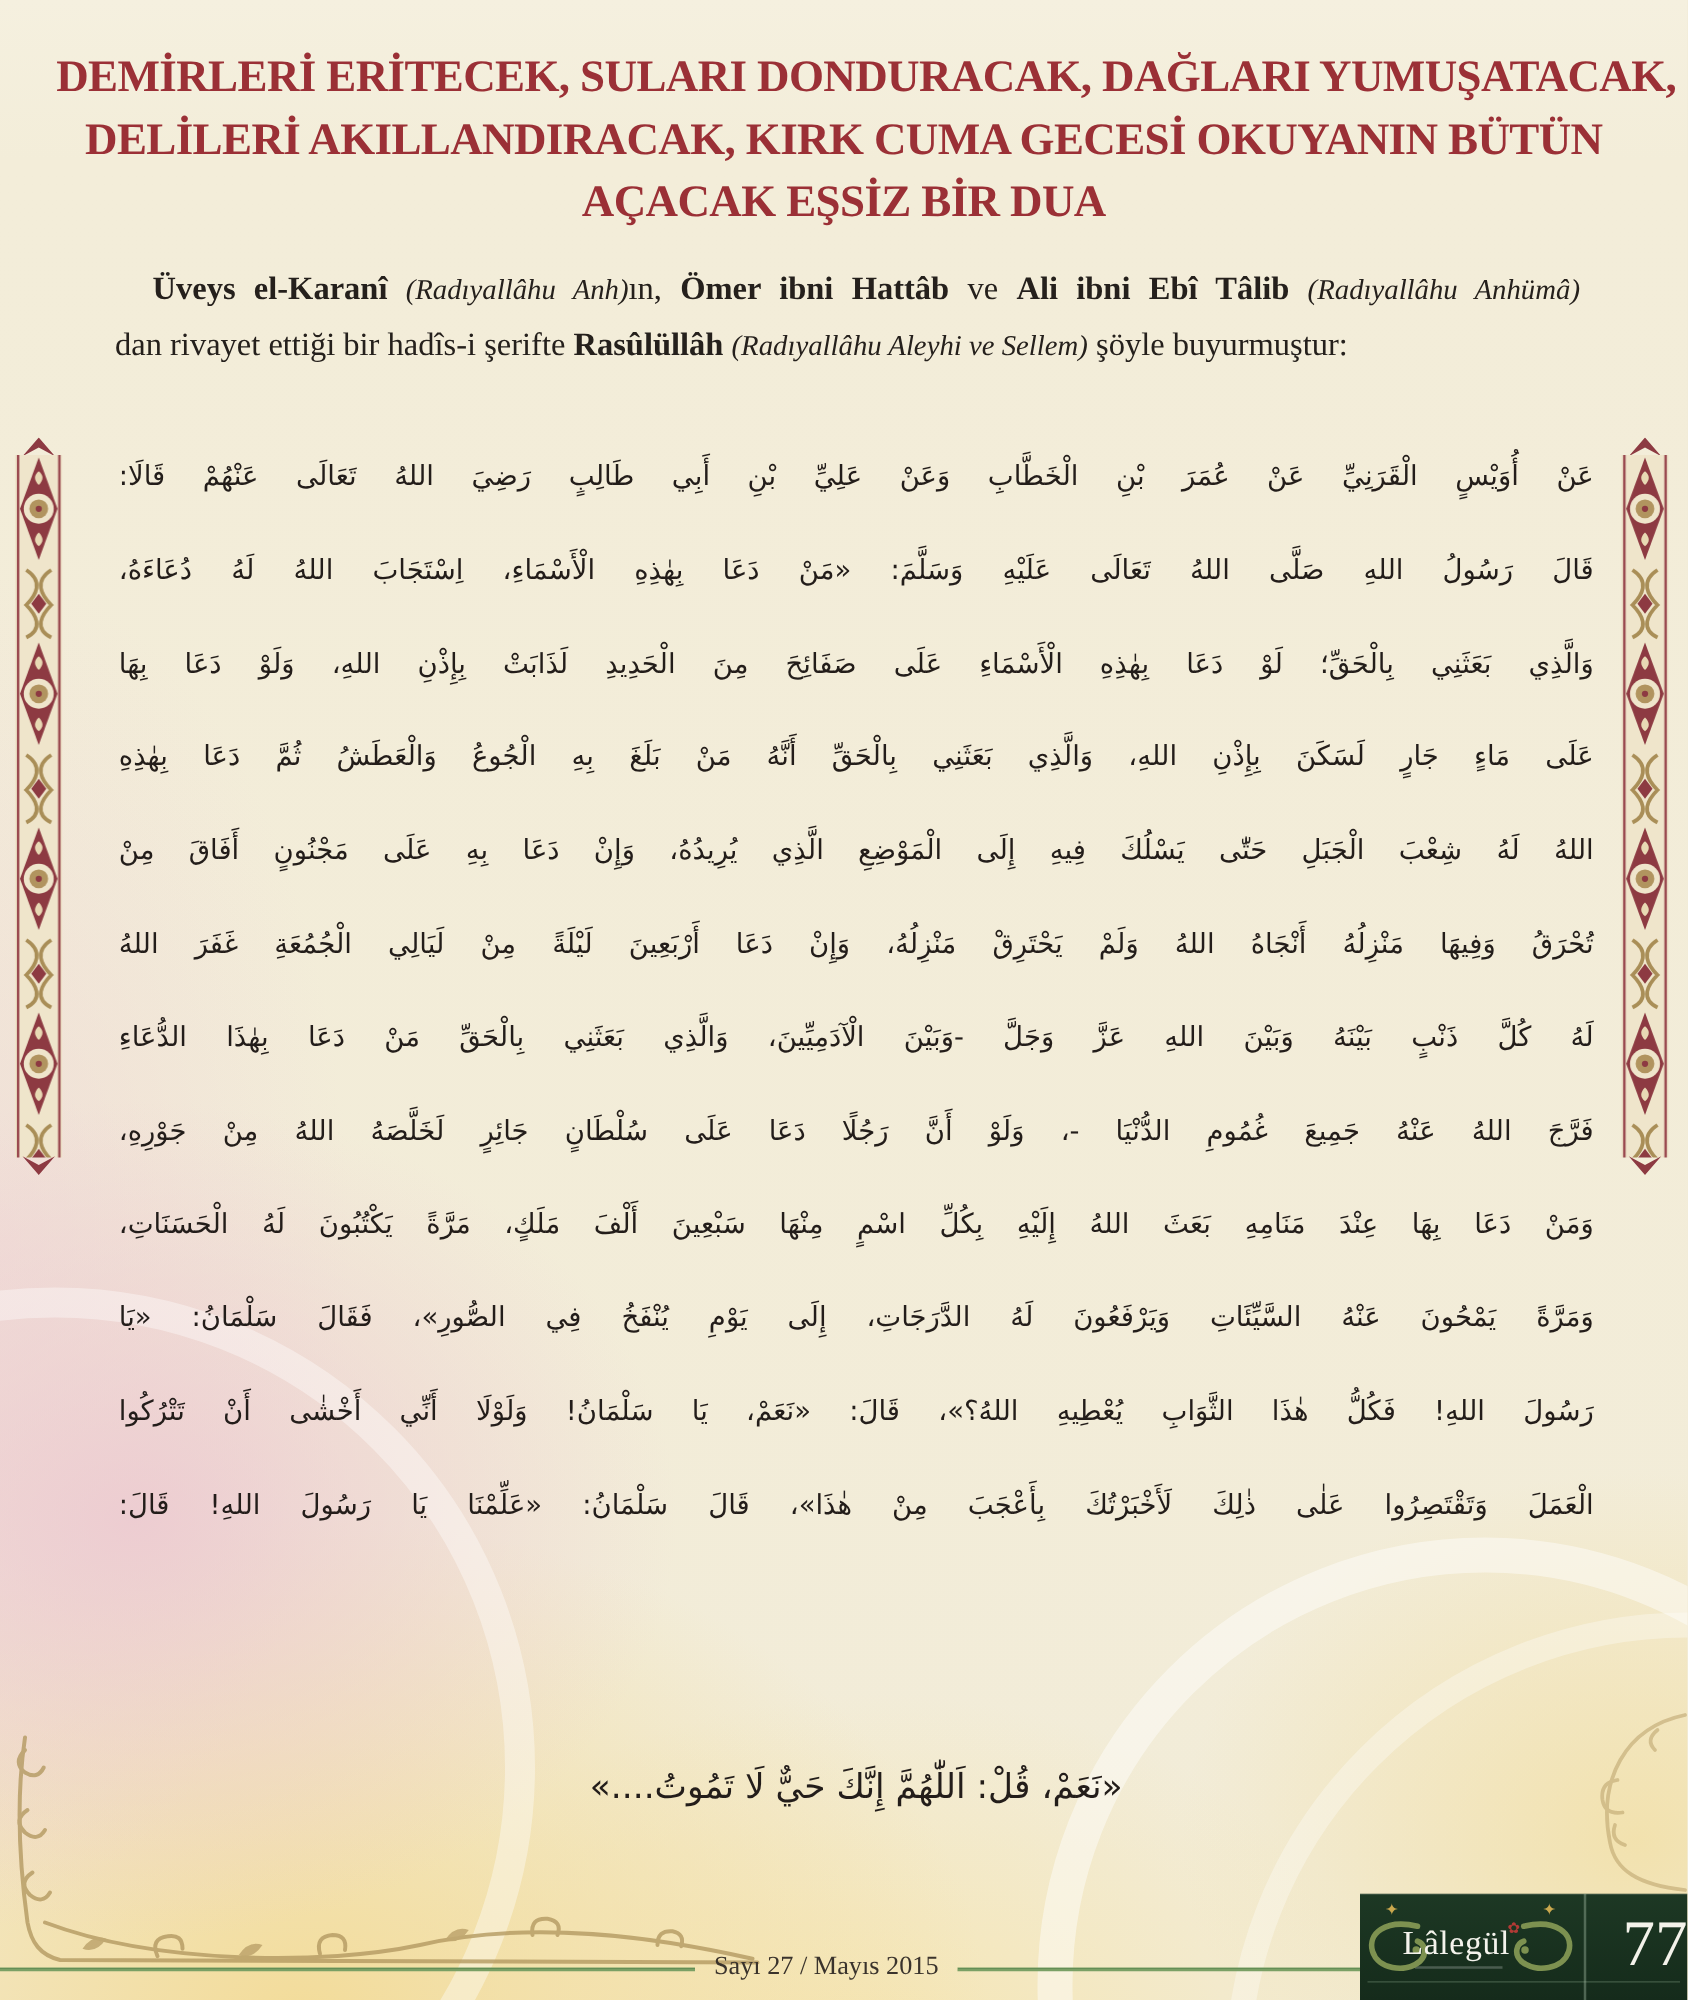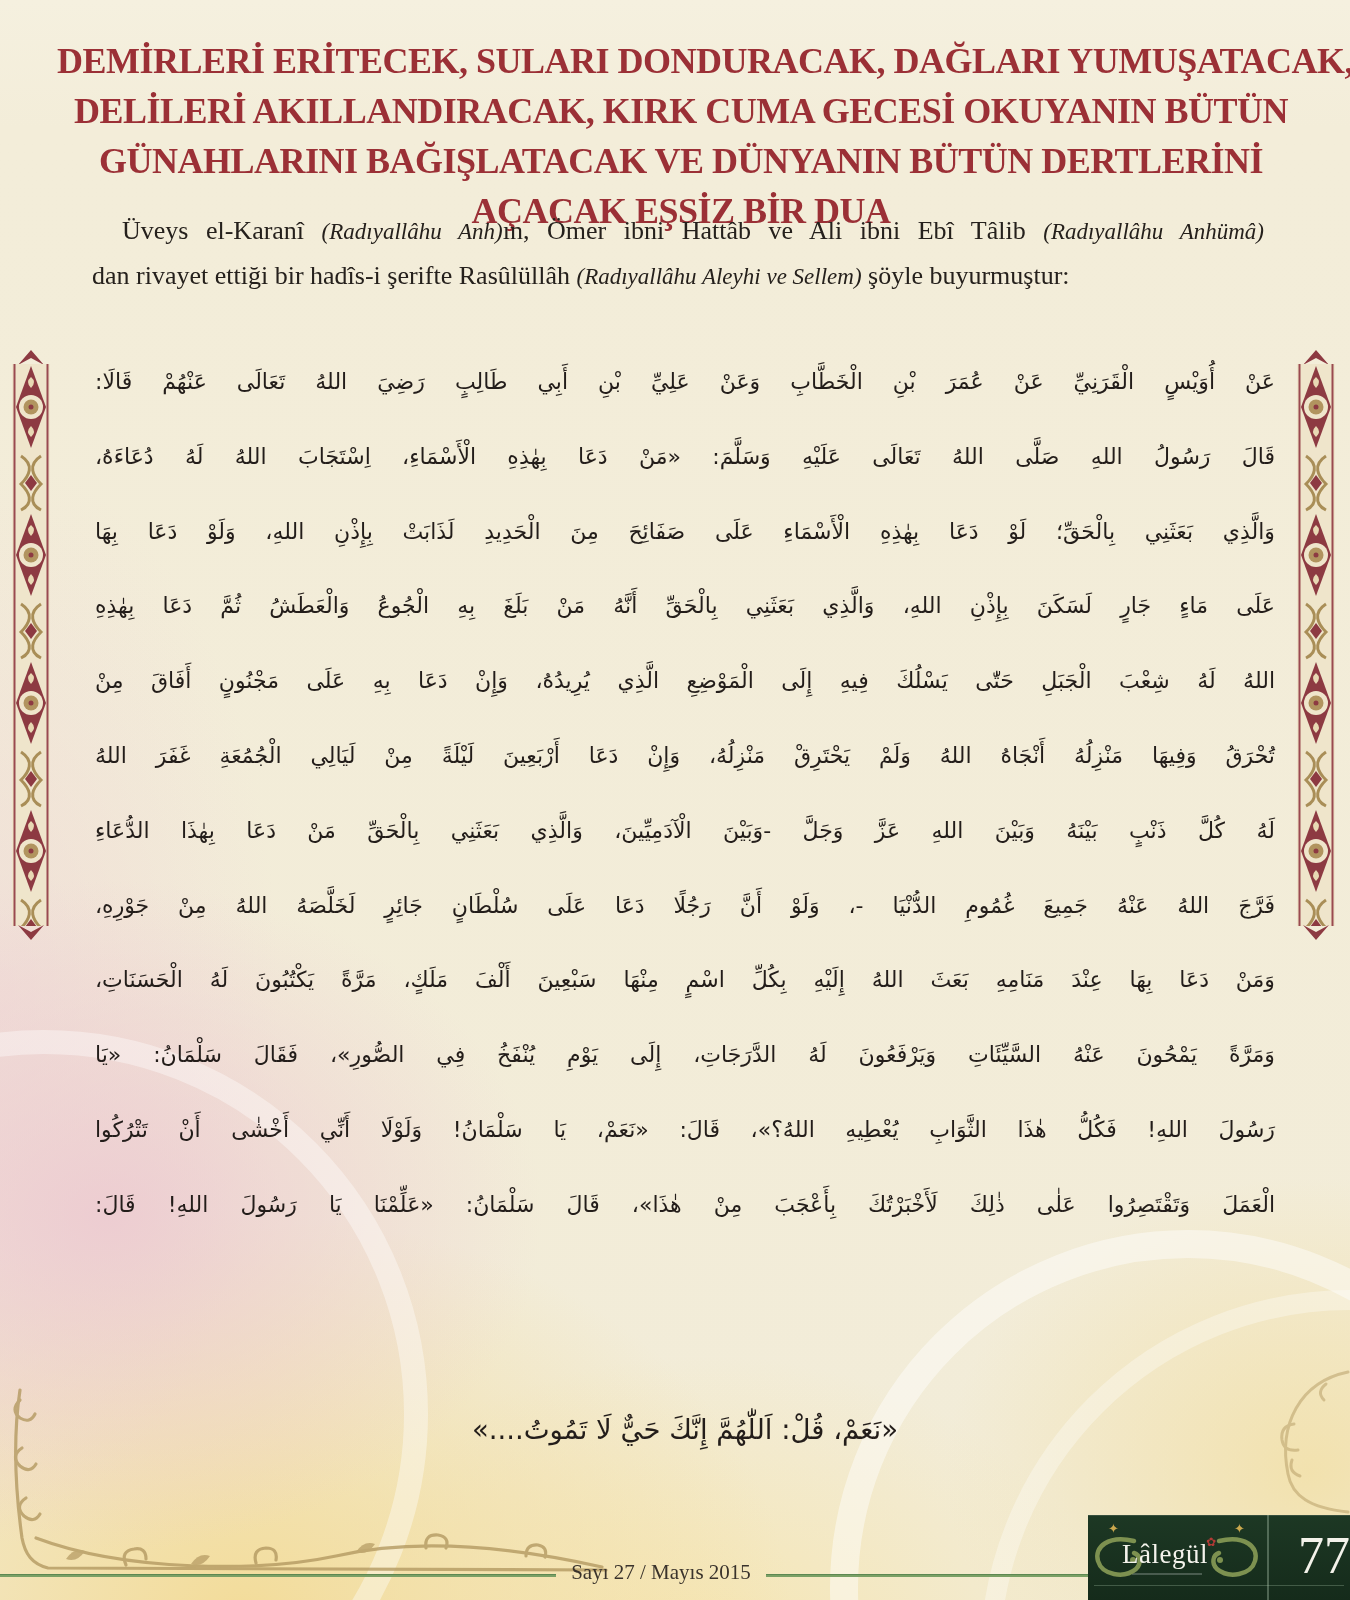--- a/index.html
+++ b/index.html
@@ -26,27 +26,27 @@
   .border-left{left:12px;}
   .border-right{left:1297px;}
 
   
   .corner-bl{position:absolute;left:6px;bottom:22px;opacity:.8;}
   .corner-br{position:absolute;right:0;bottom:86px;opacity:.5;}
 
   
   #title-lines{position:absolute;top:36px;left:45px;width:1260px;text-align:center;}
   .title-line{font-weight:bold;font-size:36px;line-height:50px;letter-spacing:-.5px;
-              color:var(--title-red,#9b3036);white-space:nowrap;margin-left:12px;}
+              color:var(--title-red,#9b3036);white-space:nowrap;}
 
   
   .sub{position:absolute;left:92px;width:1172px;font-size:26px;line-height:45px;color:var(--text-dark,#25201c);}
   #sub1{top:208px;text-indent:30px;text-align:justify;text-align-last:justify;}
   #sub2{top:253px;text-align:left;}
-  .s-b{font-weight:normal;}
+  .s-b{font-weight:bold;}
   .s-i{font-style:italic;font-size:23px;}
   .s-n{font-weight:normal;}
 
   
   #arabic{position:absolute;top:345px;left:95px;width:1180px;direction:rtl;}
   .ar-line{font-family:"DejaVu Sans", sans-serif;font-size:22px;line-height:74.8px;height:74.8px;
            color:#231d1a;text-align:justify;text-align-last:justify;white-space:nowrap;overflow:visible;}
   #arabic-last{position:absolute;top:1392px;left:95px;width:1180px;direction:rtl;
            font-family:"DejaVu Sans", sans-serif;font-size:27.5px;line-height:74.8px;
            color:#231d1a;text-align:center;}
@@ -158,21 +158,20 @@
       <path d="M118 8 C70 18 48 60 58 110 C62 132 80 144 118 148"></path>
       <path d="M64 60 q-14 2 -12 16 q2 12 16 10"></path>
       <path d="M70 112 q-12 -4 -8 -16"></path>
       <path d="M96 20 q-10 8 -2 16"></path>
     </g>
   </svg>
 
   <header id="title-lines">
       <div class="title-line">DEMİRLERİ ERİTECEK, SULARI DONDURACAK, DAĞLARI YUMUŞATACAK,</div>
       <div class="title-line">DELİLERİ AKILLANDIRACAK, KIRK CUMA GECESİ OKUYANIN BÜTÜN</div>
-      <div class="title-line">GÜNAHLARINI BAĞIŞLATACAK VE DÜNYANIN BÜTÜN DERTLERİNİ</div>
       <div class="title-line">AÇACAK EŞSİZ BİR DUA</div>
     </header>
 
   <div id="sub1" class="sub"><span class="s-b">Üveys el-Karanî </span><span class="s-i">(Radıyallâhu Anh)</span><span class="s-n">ın, </span><span class="s-b">Ömer ibni Hattâb</span><span class="s-n"> ve </span><span class="s-b">Ali ibni Ebî Tâlib </span><span class="s-i">(Radıyallâhu Anhümâ)</span></div>
   <div id="sub2" class="sub"><span class="s-n">dan rivayet ettiği bir hadîs-i şerifte </span><span class="s-b">Rasûlüllâh </span><span class="s-i">(Radıyallâhu Aleyhi ve Sellem)</span><span class="s-n"> şöyle buyurmuştur:</span></div>
 
   <div id="arabic" dir="rtl">
       <div class="ar-line">عَنْ أُوَيْسٍ الْقَرَنِيِّ عَنْ عُمَرَ بْنِ الْخَطَّابِ وَعَنْ عَلِيِّ بْنِ أَبِي طَالِبٍ رَضِيَ اللهُ تَعَالَى عَنْهُمْ قَالَا:</div>
       <div class="ar-line">قَالَ رَسُولُ اللهِ صَلَّى اللهُ تَعَالَى عَلَيْهِ وَسَلَّمَ: «مَنْ دَعَا بِهٰذِهِ الْأَسْمَاءِ، اِسْتَجَابَ اللهُ لَهُ دُعَاءَهُ،</div>
       <div class="ar-line">وَالَّذِي بَعَثَنِي بِالْحَقِّ؛ لَوْ دَعَا بِهٰذِهِ الْأَسْمَاءِ عَلَى صَفَائِحَ مِنَ الْحَدِيدِ لَذَابَتْ بِإِذْنِ اللهِ، وَلَوْ دَعَا بِهَا</div>

